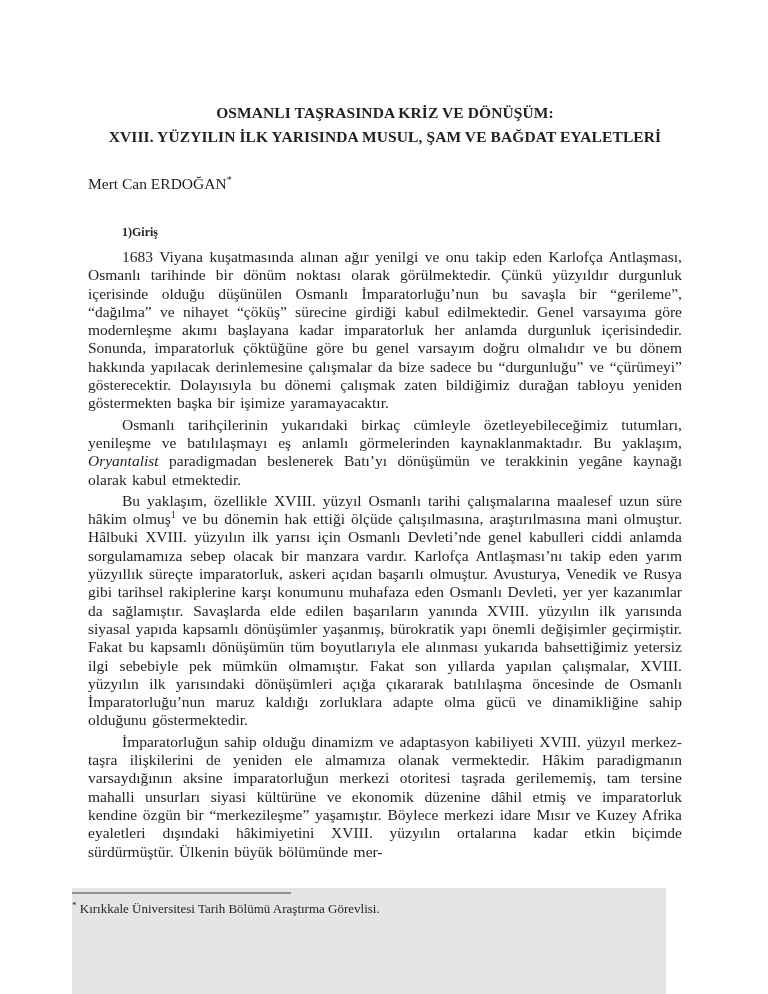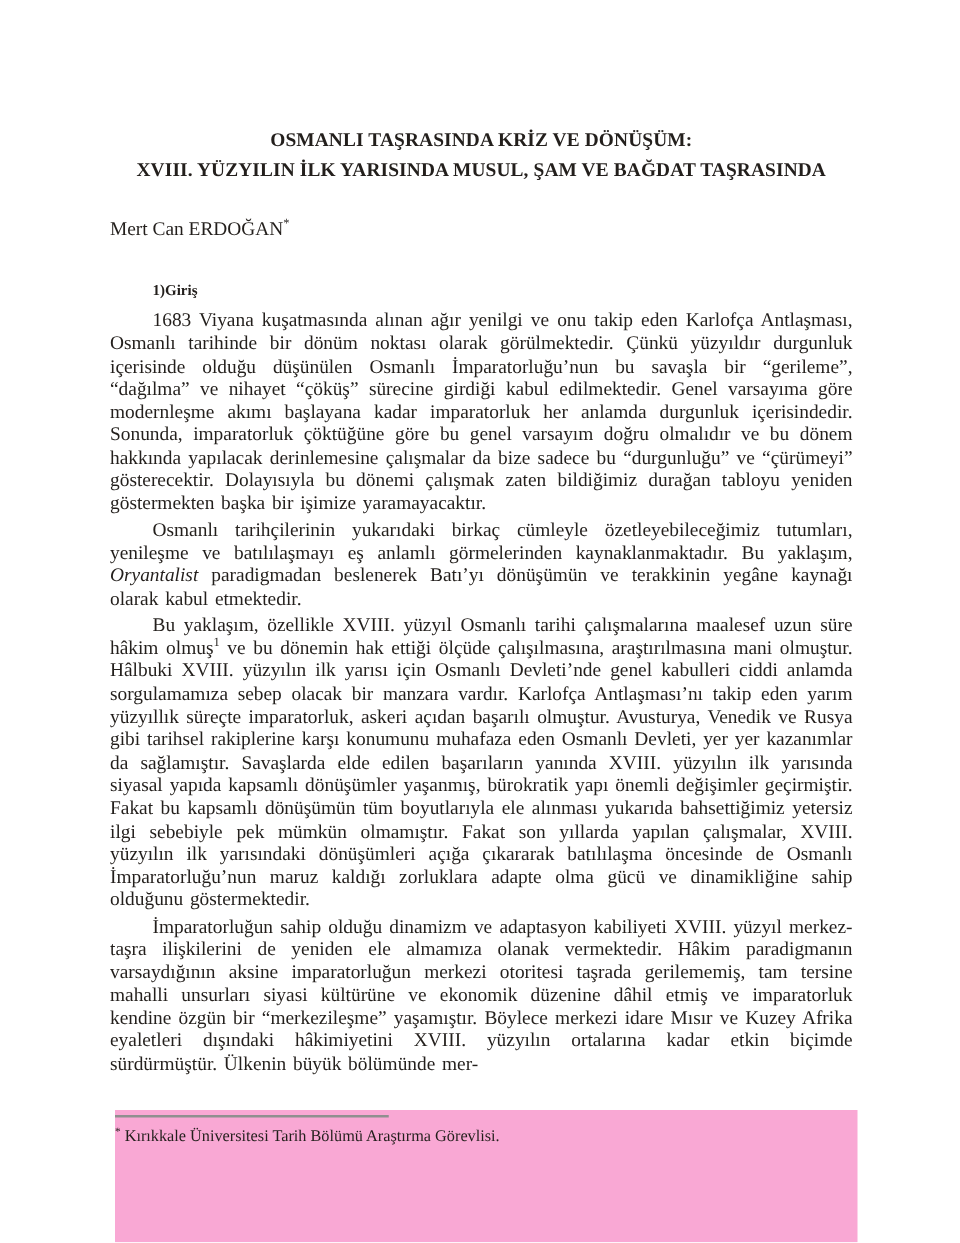--- a/index.html
+++ b/index.html
@@ -65,25 +65,25 @@
   }
   .body-para em {
     font-style: italic;
   }
   .body-para sup {
     font-size: 10px;
     line-height: 0;
   }
   .footnote-area {
     position: absolute;
-    left: 92px;
+    left: 72px;
     top: 888px;
     width: 594px;
     height: 106px;
-    background: #f9a8d4;
+    background: #e5e5e5;
     padding-top: 4px;
   }
   .footnote-rule {
     width: 219px;
     height: 0;
     border-top: 2px solid #8f8f8f;
     margin-bottom: 6px;
   }
   .footnote {
     font-size: 13px;
@@ -96,21 +96,21 @@
 </style>
 </head>
 <body>
 
 <div class="page">
   <div class="content">
 
     <header class="title-block">
       <h1>
           <span class="title-line">OSMANLI TAŞRASINDA KRİZ VE DÖNÜŞÜM:</span>
-          <span class="title-line">XVIII. YÜZYILIN İLK YARISINDA MUSUL, ŞAM VE BAĞDAT TAŞRASINDA</span>
+          <span class="title-line">XVIII. YÜZYILIN İLK YARISINDA MUSUL, ŞAM VE BAĞDAT EYALETLERİ</span>
         </h1>
     </header>
 
     <div class="author-line"><span>Mert Can ERDOĞAN</span><sup>*</sup></div>
 
     <h2 class="section-heading">1)Giriş</h2>
 
     <p class="body-para first">1683 Viyana kuşatmasında alınan ağır yenilgi ve onu takip eden Karlofça Antlaşması, Osmanlı tarihinde bir dönüm noktası olarak görülmektedir. Çünkü yüzyıldır durgunluk içerisinde olduğu düşünülen Osmanlı İmparatorluğu’nun bu savaşla bir “gerileme”, “dağılma” ve nihayet “çöküş” sürecine girdiği kabul edilmektedir. Genel varsayıma göre modernleşme akımı başlayana kadar imparatorluk her anlamda durgunluk içerisindedir. Sonunda, imparatorluk çöktüğüne göre bu genel varsayım doğru olmalıdır ve bu dönem hakkında yapılacak derinlemesine çalışmalar da bize sadece bu “durgunluğu” ve “çürümeyi” gösterecektir. Dolayısıyla bu dönemi çalışmak zaten bildiğimiz durağan tabloyu yeniden göstermekten başka bir işimize yaramayacaktır.</p>
 
     <p class="body-para"><span>Osmanlı tarihçilerinin yukarıdaki birkaç cümleyle özetleyebileceğimiz tutumları, yenileşme ve batılılaşmayı eş anlamlı görmelerinden kaynaklanmaktadır. Bu yaklaşım, </span><em>Oryantalist</em><span> paradigmadan beslenerek Batı’yı dönüşümün ve terakkinin yegâne kaynağı olarak kabul etmektedir.</span></p>

